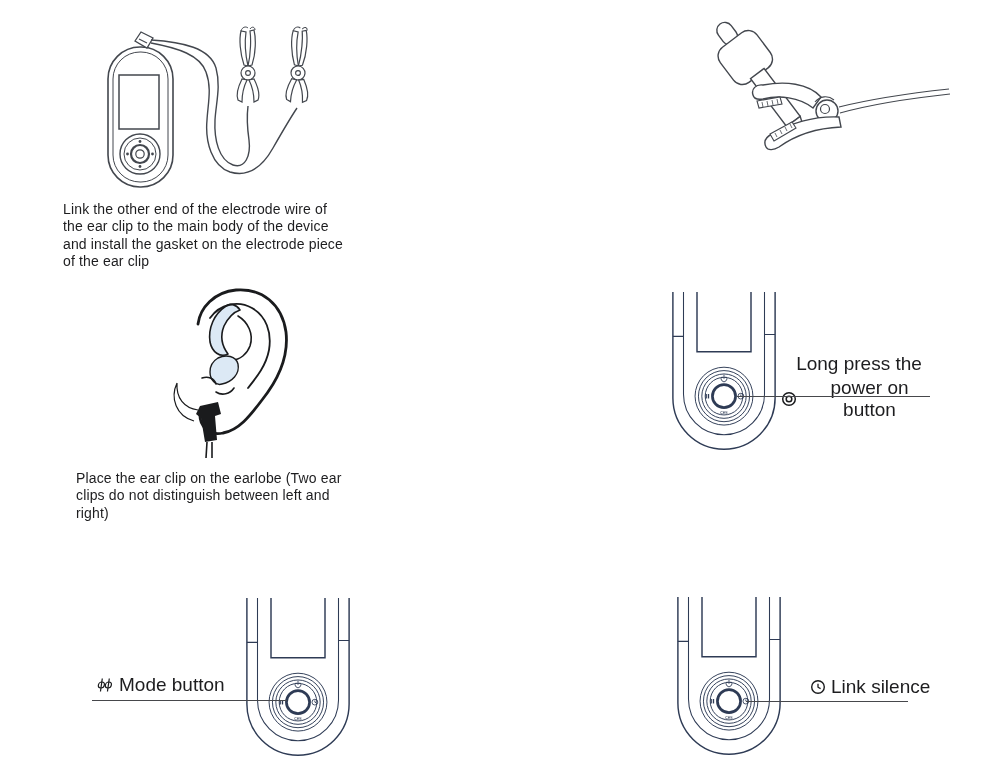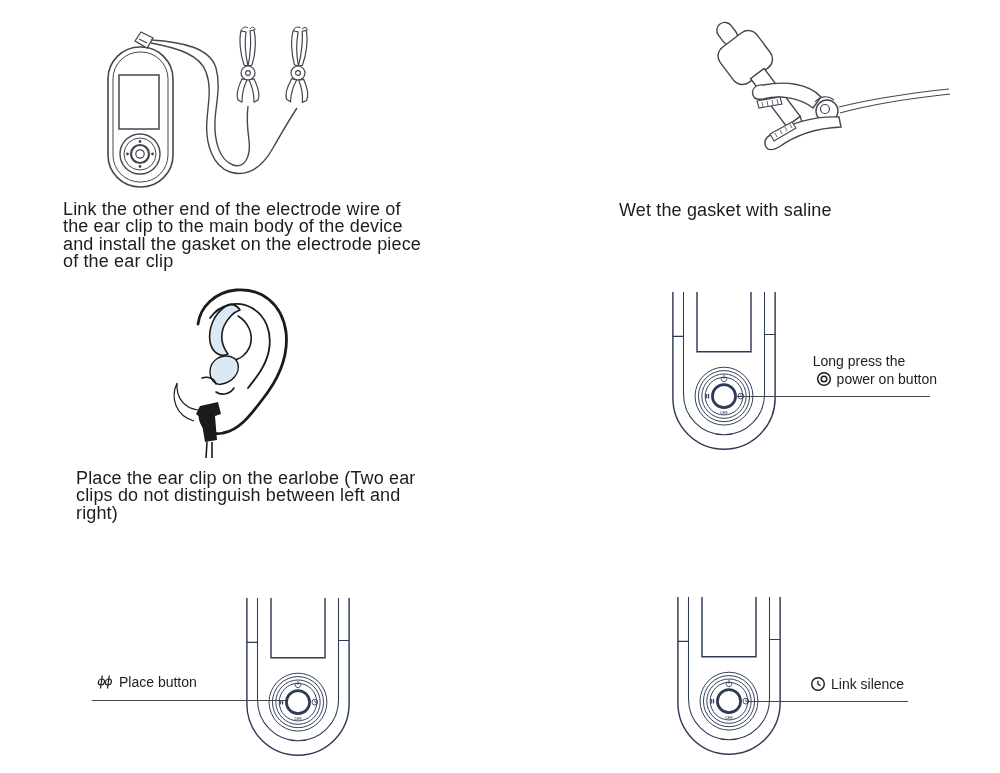--- a/index.html
+++ b/index.html
@@ -3,23 +3,23 @@
 <meta charset="utf-8">
 <style>
   :root{
     --ink_navy:#2e3b55; --ink_gray:#43474e; --ink_black:#1a1b1d;
     --text:#1d1d1f; --leader:#46474b; --light_blue:#dce9f5; --bg:#ffffff;
   }
   html,body{margin:0;padding:0;background:var(--bg);}
   #canvas{position:relative;width:1000px;height:773px;background:var(--bg);overflow:hidden;
           font-family:"Liberation Sans","DejaVu Sans",sans-serif;}
   svg{position:absolute;overflow:visible;}
-  .caption{position:absolute;font-size:18px;line-height:17.4px;letter-spacing:.15px;
+  .caption{position:absolute;font-size:14px;line-height:17.4px;letter-spacing:.15px;
            color:var(--text);white-space:pre-line;width:370px;}
-  .callout{position:absolute;font-size:14px;color:var(--text);}
+  .callout{position:absolute;font-size:19px;color:var(--text);}
   .callout .row{display:flex;align-items:center;gap:5px;justify-content:flex-end;}
   .callout svg{position:static;flex:0 0 auto;}
   .leader{position:absolute;height:1px;background:var(--leader);}
   
   .nk{stroke:var(--ink_navy);fill:none;}
   .gk{stroke:var(--ink_gray);fill:none;}
   .gkw{stroke:var(--ink_gray);fill:#ffffff;}
   .bk{stroke:var(--ink_black);fill:none;}
   .icon-ink{stroke:var(--ink_black);fill:none;}
 </style>
@@ -134,21 +134,20 @@
       <use href="#device-bottom-sym"></use>
     </svg>
   <svg style="left:673px;top:597px;" width="112" height="162" viewBox="0 0 116 168">
       <use href="#device-bottom-sym"></use>
     </svg>
 
   <div class="caption" style="left:63px;top:201px;">Link the other end of the electrode wire of
 the ear clip to the main body of the device
 and install the gasket on the electrode piece
 of the ear clip</div>
-  <div class="caption" style="left:619px;top:202px;">Wet the gasket with saline</div>
   <div class="caption" style="left:76px;top:470px;">Place the ear clip on the earlobe (Two ear
 clips do not distinguish between left and
 right)</div>
 
   <div class="callout" style="left:781px;top:353px;width:156px;text-align:center;">
     <div>Long press the</div>
     <div class="row" style="margin-top:2px;">
       <svg width="16" height="16" viewBox="0 0 16 16">
         <circle class="icon-ink" stroke-width="1.5" cx="8" cy="8" r="6.3"></circle>
         <circle class="icon-ink" stroke-width="1.5" cx="8" cy="8" r="2.8"></circle>
@@ -161,21 +160,21 @@
   <div class="callout" style="left:96px;top:674px;">
     <div class="row">
       <svg width="18" height="16" viewBox="0 0 18 16">
         <g transform="skewX(-8)" class="icon-ink" stroke-width="1.2">
           <circle cx="6.5" cy="8" r="3"></circle>
           <path d="M6.5,1.5 V14.5"></path>
           <circle cx="13.5" cy="8" r="3"></circle>
           <path d="M13.5,1.5 V14.5"></path>
         </g>
       </svg>
-      <span>Place button</span>
+      <span>Mode button</span>
     </div>
   </div>
   <div class="leader" style="left:92px;top:700px;width:195px;"></div>
 
   <div class="callout" style="left:810px;top:676px;">
     <div class="row">
       <svg width="16" height="16" viewBox="0 0 16 16">
         <circle class="icon-ink" stroke-width="1.4" cx="8" cy="8" r="6.3"></circle>
         <path class="icon-ink" stroke-width="1.3" d="M8,4.8 V8.2 L10.6,9.6"></path>
       </svg>

